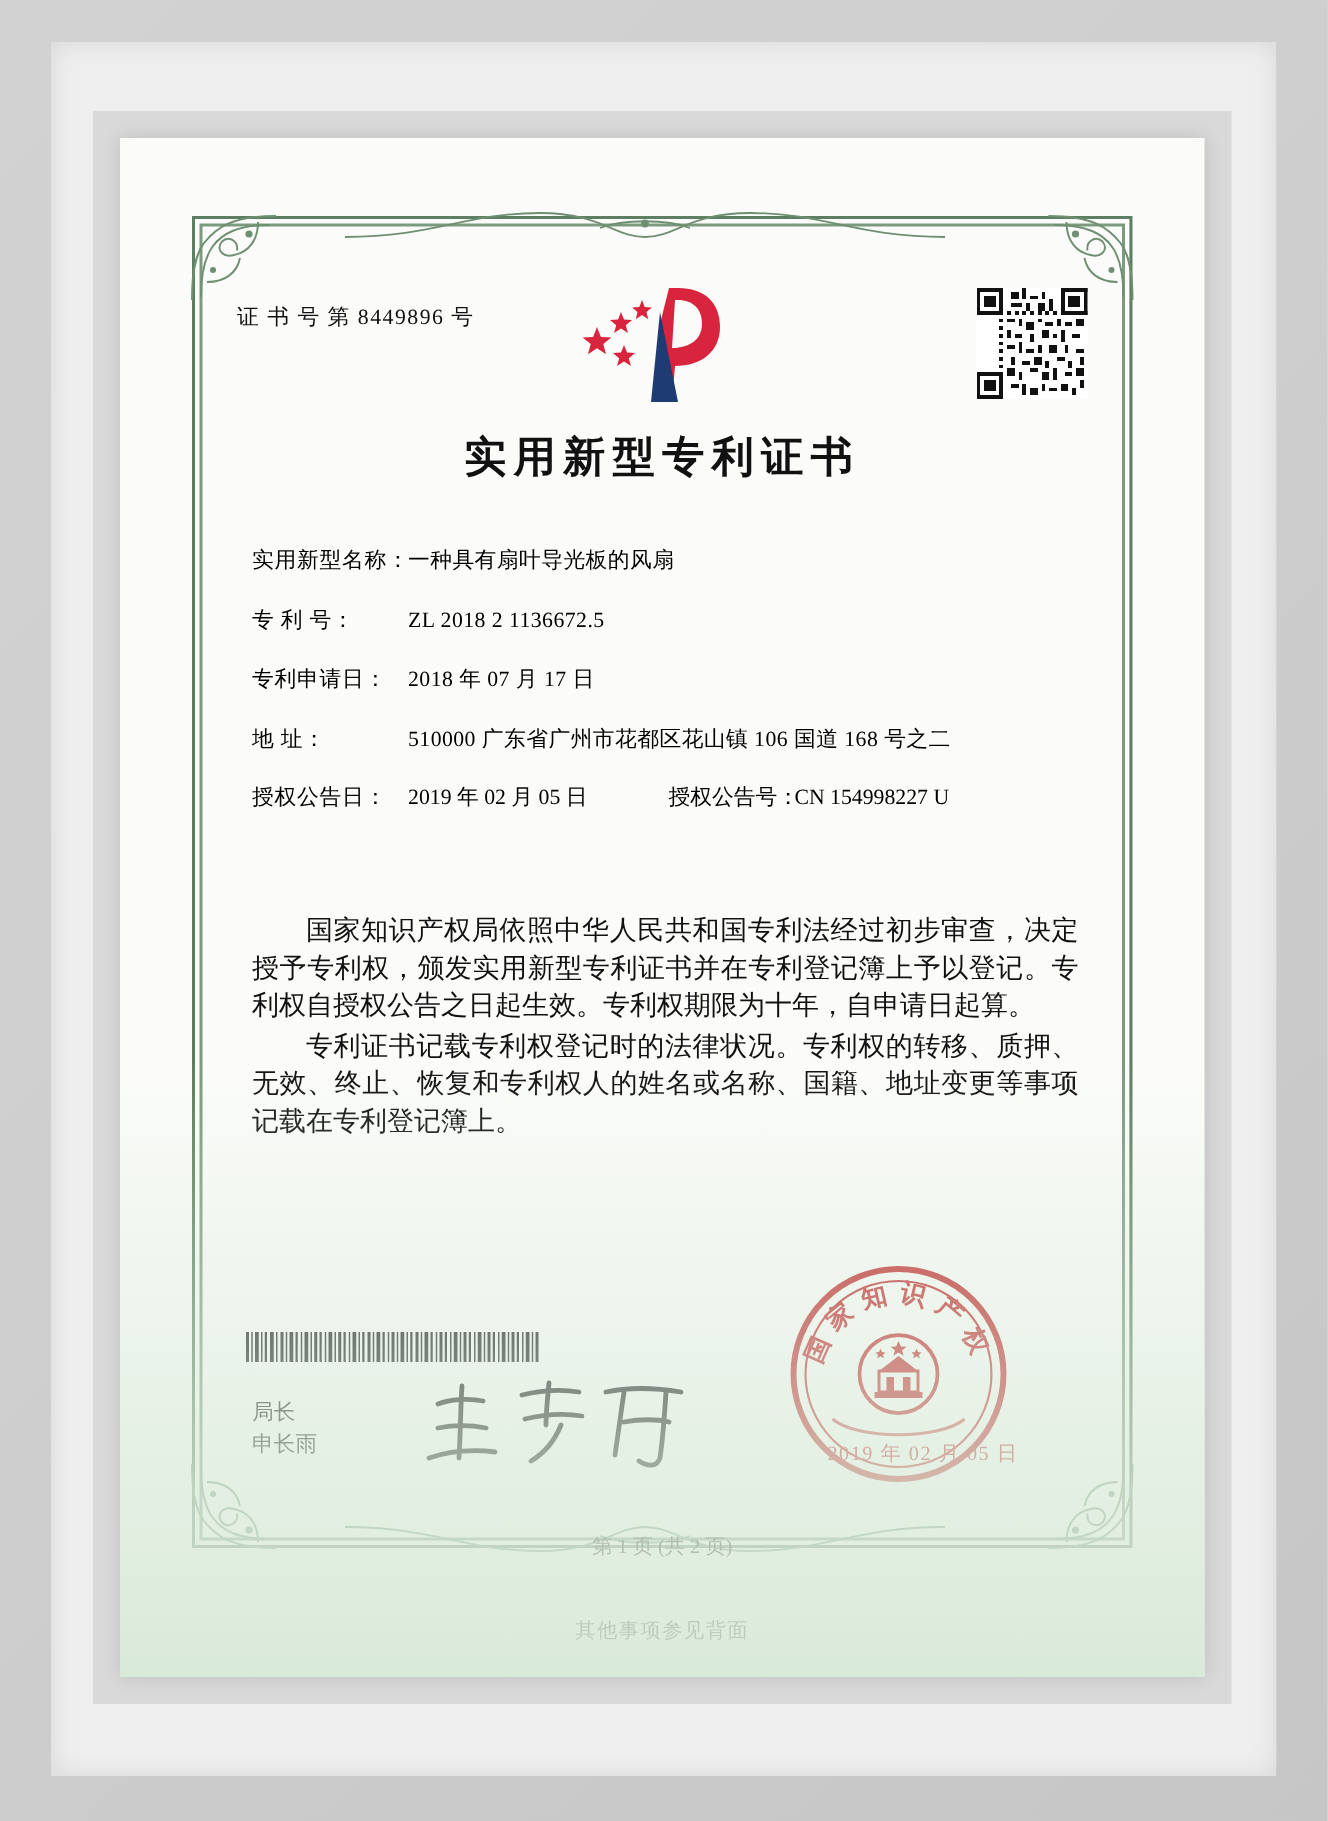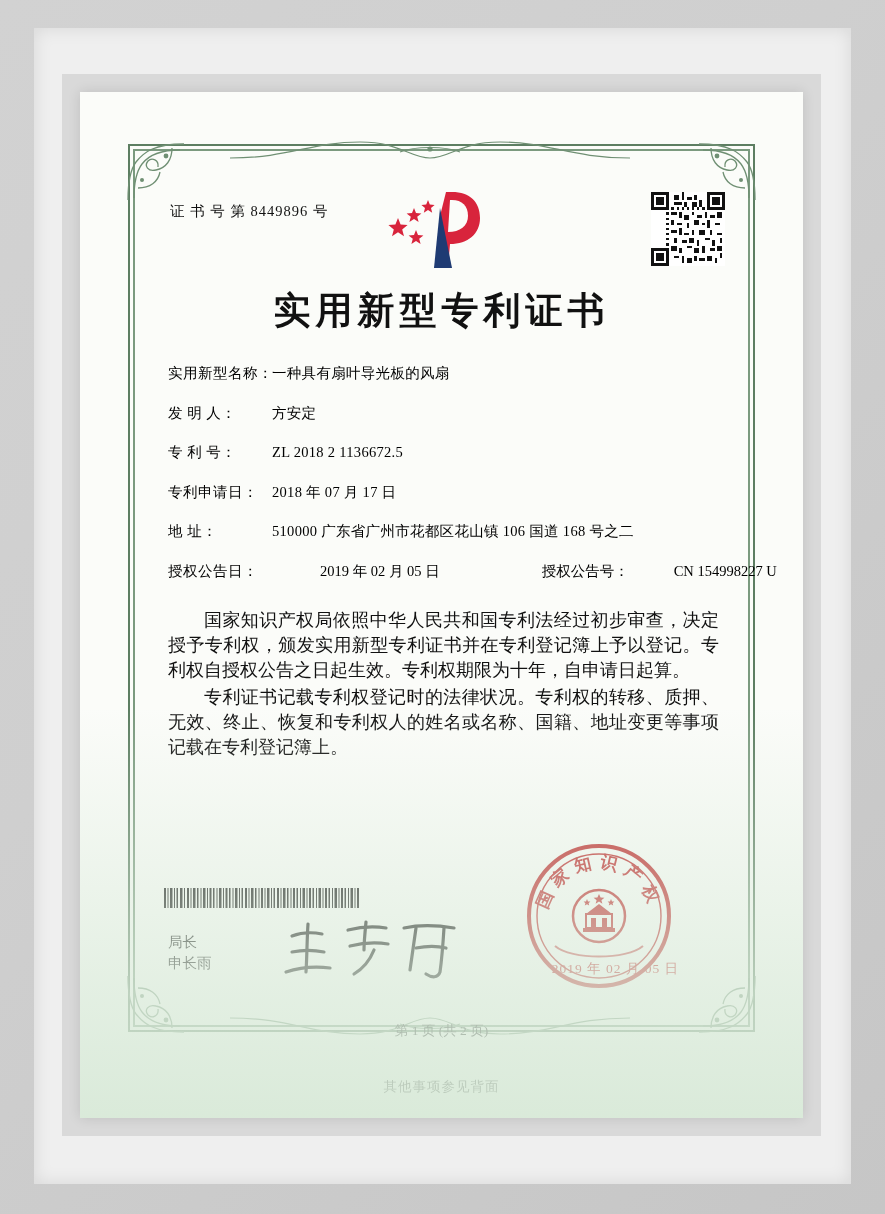--- a/index.html
+++ b/index.html
@@ -70,21 +70,21 @@
 
   
   .content {
     position: absolute;
     left: 78px; top: 86px; right: 78px; bottom: 92px;
     color: #1a1a1a;
   }
 
   .cert-no {
     position: absolute;
-    left: 12px; top: 24px;
+    left: 0; top: 24px;
     font-size: 14.5px;
     letter-spacing: 1px;
     color: #111;
   }
 
   .qr {
     position: absolute;
     right: 0; top: 14px;
     width: 74px; height: 74px;
     background: #fff;
@@ -99,21 +99,21 @@
     width: 120px;
     height: 90px;
   }
 
   .title {
     position: absolute;
     left: 0; right: 0; top: 108px;
     text-align: center;
     font-family: "DejaVu Serif", "Liberation Serif", serif;
     font-weight: bold;
-    font-size: 37px;
+    font-size: 28px;
     letter-spacing: 5px;
     color: #111;
   }
 
   .fields {
     position: absolute;
     left: 10px; right: 10px; top: 186px;
   }
   .field-row {
     display: flex;
@@ -397,36 +397,32 @@
       </div>
 
       <div class="title">实用新型专利证书</div>
 
       <div class="fields">
         <div class="field-row">
           <span class="field-label">实用新型名称：</span>
           <span class="field-value">一种具有扇叶导光板的风扇</span>
         </div>
         <div class="field-row">
-          <span class="field-label">发 明 人：</span>
-          <span class="field-value">方安定</span>
-        </div>
-        <div class="field-row">
           <span class="field-label">专 利 号：</span>
           <span class="field-value">ZL 2018 2 1136672.5</span>
         </div>
         <div class="field-row">
           <span class="field-label">专利申请日：</span>
           <span class="field-value">2018 年 07 月 17 日</span>
         </div>
         <div class="field-row">
           <span class="field-label">地        址：</span>
           <span class="field-value">510000 广东省广州市花都区花山镇 106 国道 168 号之二</span>
         </div>
-        <div class="field-row" style="margin-top:4px;gap:48px;">
+        <div class="field-row" style="margin-top:4px;">
           <span class="field-label">授权公告日：</span>
           <span class="inline-value">2019 年 02 月 05 日</span>
           <span class="inline-label">授权公告号：</span>
           <span class="inline-value">CN 154998227 U</span>
         </div>
       </div>
 
       <div class="paragraphs">
         <p>国家知识产权局依照中华人民共和国专利法经过初步审查，决定授予专利权，颁发实用新型专利证书并在专利登记簿上予以登记。专利权自授权公告之日起生效。专利权期限为十年，自申请日起算。</p>
         <p>专利证书记载专利权登记时的法律状况。专利权的转移、质押、无效、终止、恢复和专利权人的姓名或名称、国籍、地址变更等事项记载在专利登记簿上。</p>

